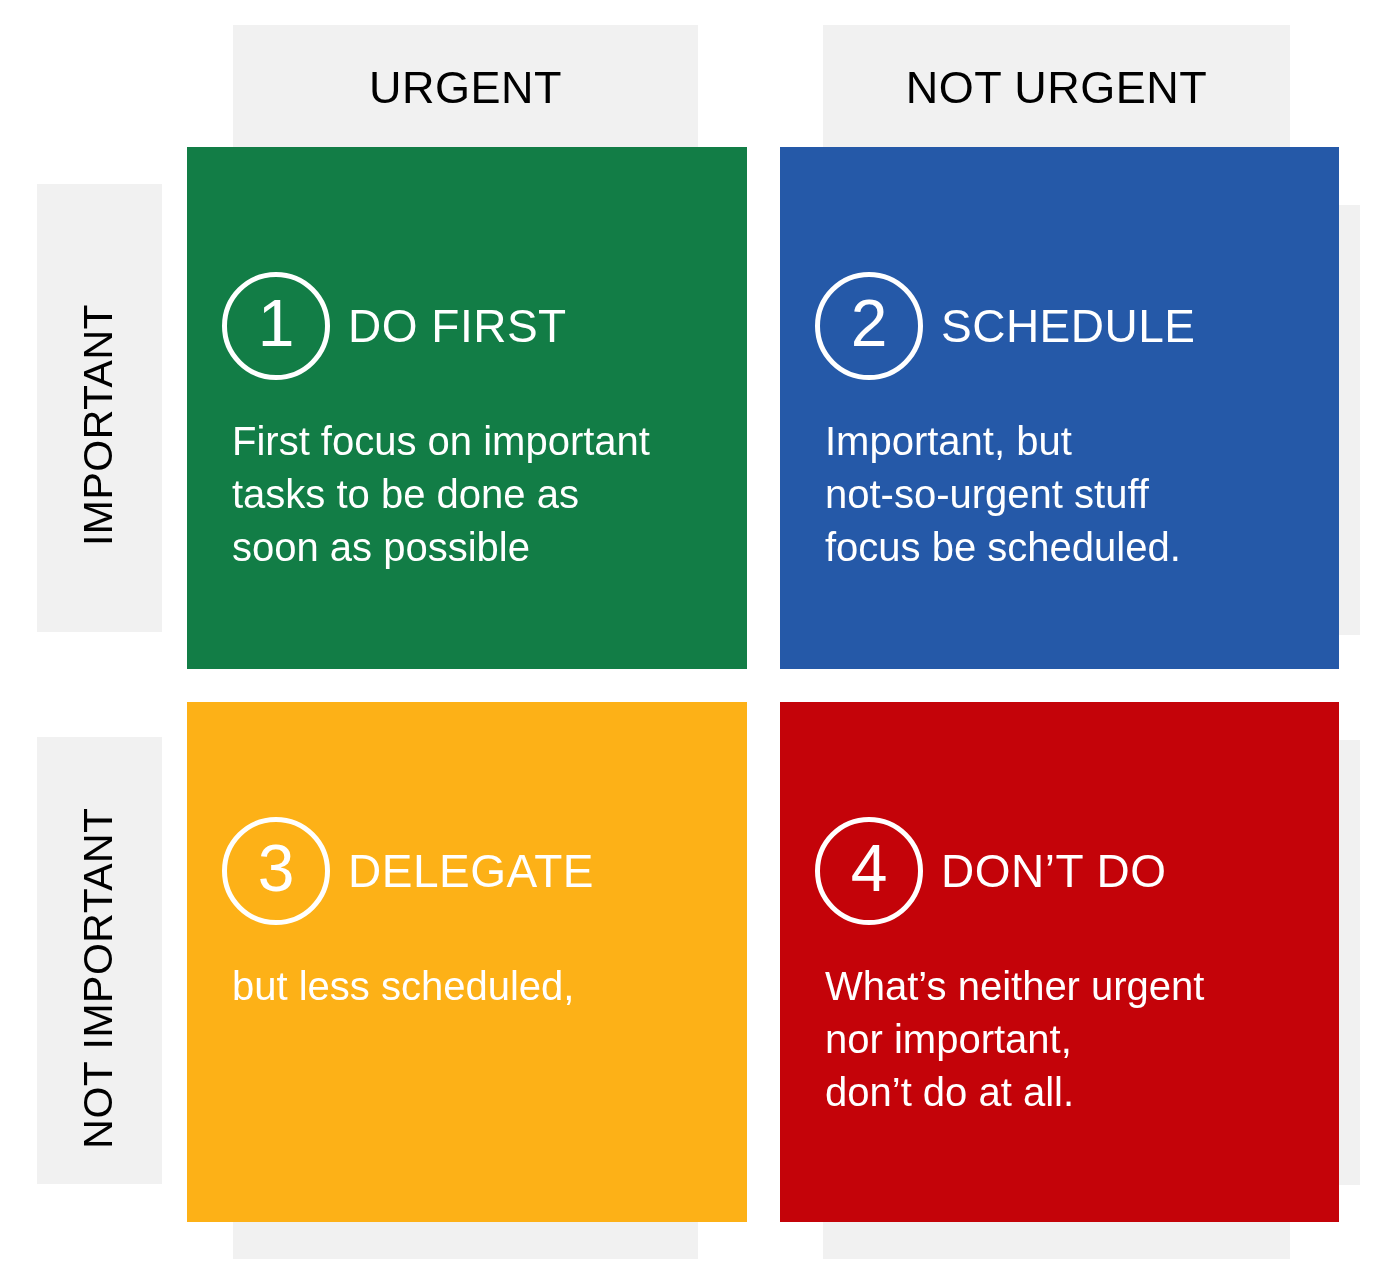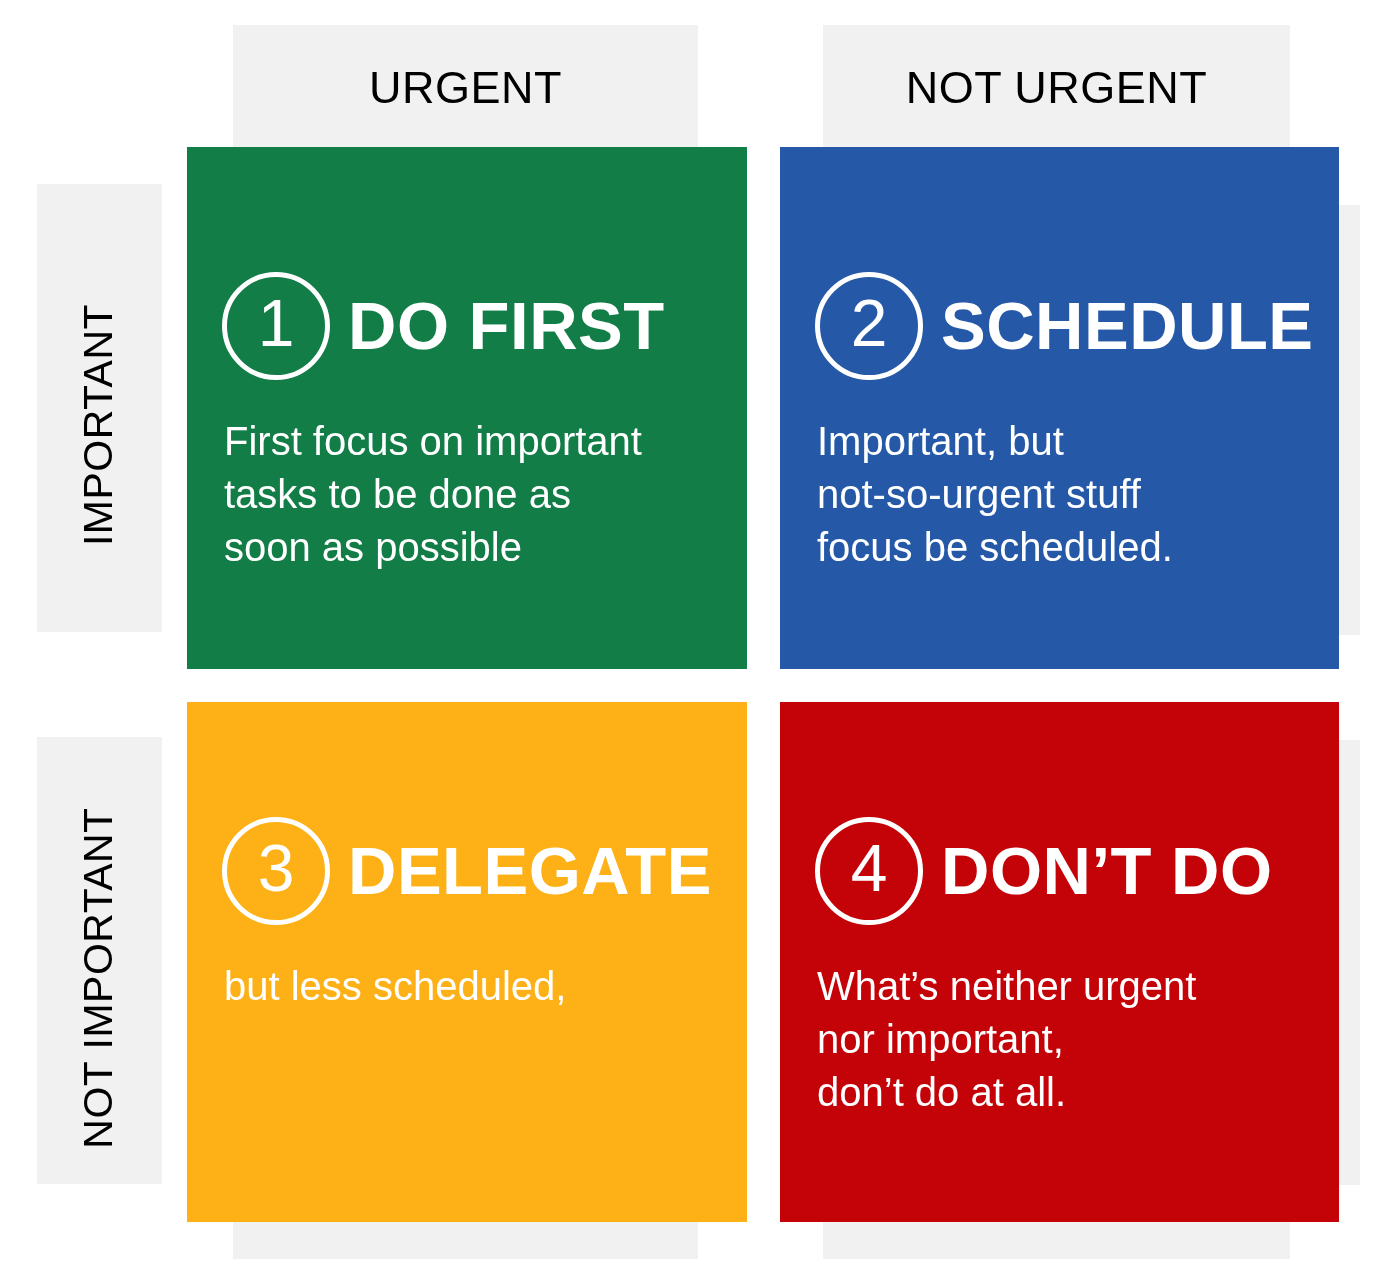--- a/index.html
+++ b/index.html
@@ -96,42 +96,42 @@
     justify-content: center;
     font-size: 66px;
     line-height: 1;
     font-weight: 300;
     color: #ffffff;
     box-sizing: border-box;
   }
   .num-badge span { position: relative; top: -3px; }
 
   .quad-title {
-    font-size: 67px;
+    font-size: 46px;
     line-height: 74px;
-    font-weight: 700;
+    font-weight: 400;
     color: #ffffff;
     letter-spacing: 0.5px;
     white-space: nowrap;
   }
 
   .quad-body {
     position: absolute;
     left: 37px;
     right: 18px;
     font-size: 40px;
     line-height: 53px;
     font-weight: 400;
     color: #ffffff;
   }
   .quad-1 .quad-body,
   .quad-2 .quad-body { top: 268px; }
   .quad-3 .quad-body,
   .quad-4 .quad-body { top: 258px; }
-  .quad-body .line { display: block; }
+  .quad-body .line { display: block; margin-left: 8px; }
 </style>
 </head>
 <body>
 
 <div id="stage" style="background: rgb(255, 255, 255); padding-left: 41px;">
 
   <div class="band band-top-left" style="background: rgb(241, 241, 241);"></div>
   <div class="band band-top-right" style="background: rgb(241, 241, 241);"></div>
   <div class="band band-left-top" style="background: rgb(241, 241, 241);"></div>
   <div class="band band-left-bot" style="background: rgb(241, 241, 241);"></div>

